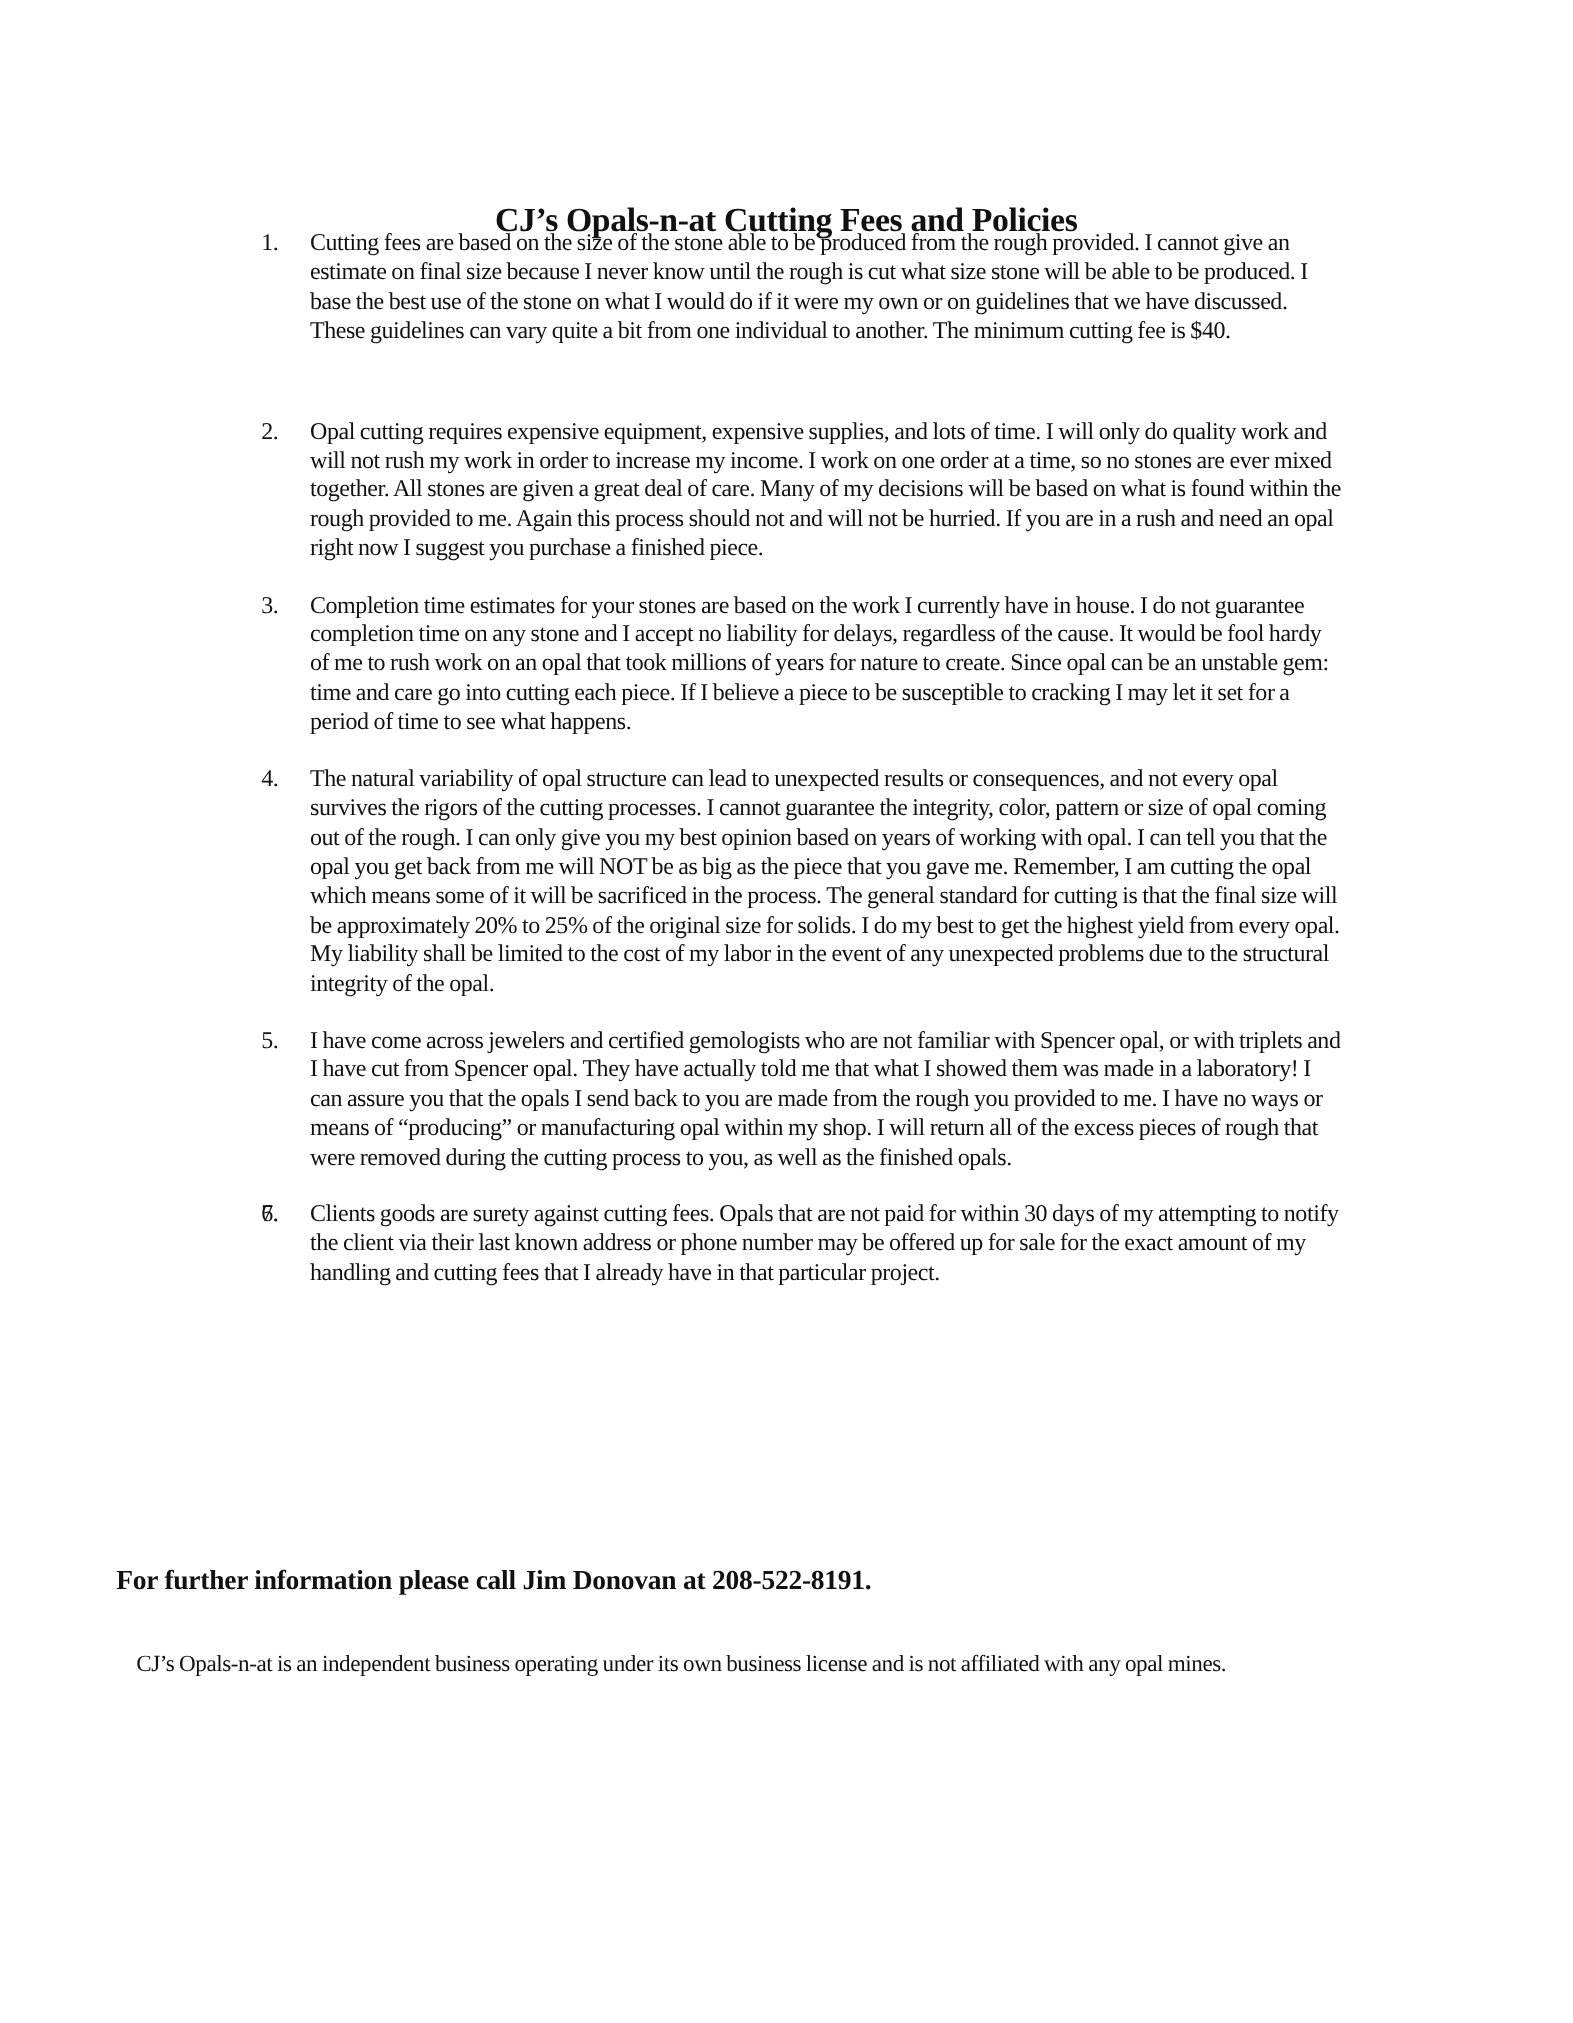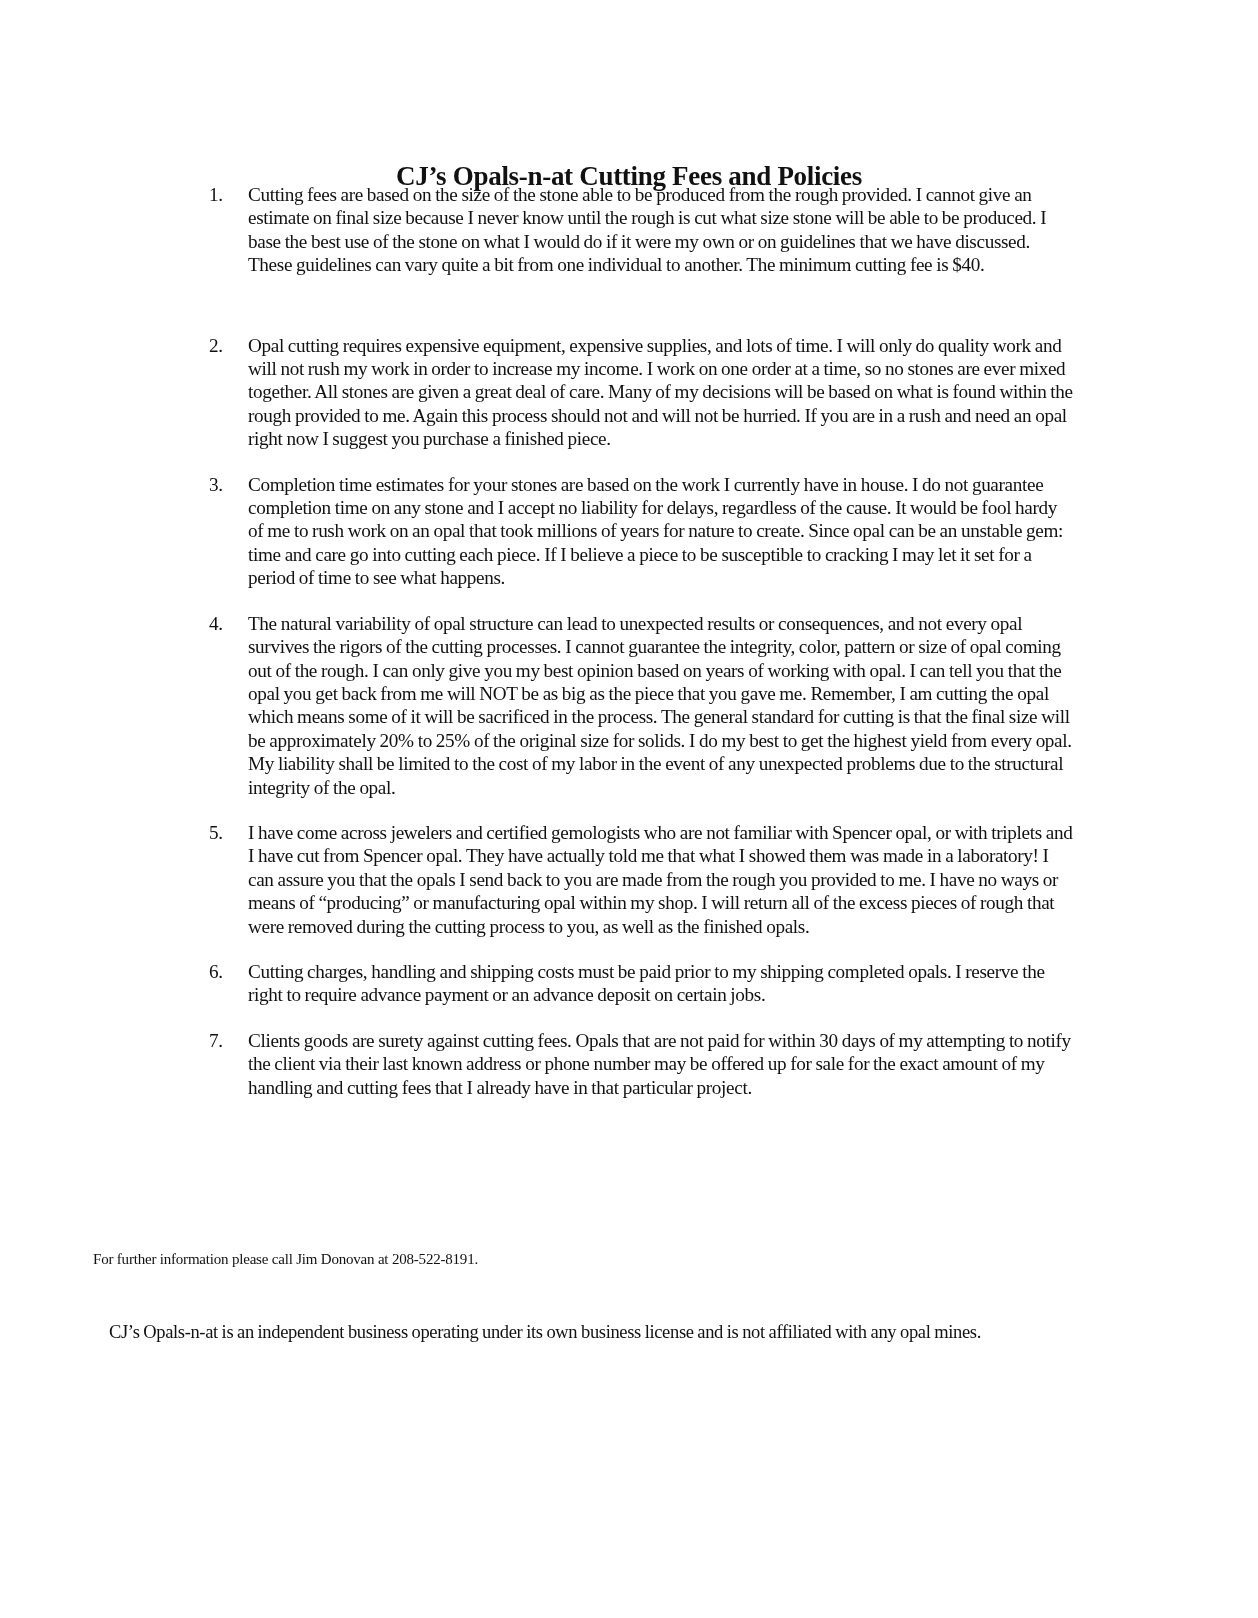--- a/index.html
+++ b/index.html
@@ -9,21 +9,21 @@
   }
   .title {
     position: absolute; top: 126px; left: 0; width: 1258px; text-align: center;
     font-weight: bold; font-size: 27px; letter-spacing: -0.3px; margin-top: 35px;
   }
   .policy-list { position: absolute; top: 183px; left: 205px; width: 870px; margin: 0; padding: 0; list-style: none; }
   .policy-item { position: relative; padding-left: 43px; font-size: 19.2px; line-height: 23.4px; letter-spacing: -0.35px; word-spacing: -0.5px; }
   .policy-num { position: absolute; left: 4px; top: 0; }
   .footer-contact {
     position: absolute; top: 1251px; left: 93px;
-    font-size: 15px; letter-spacing: -0.2px;
+    font-size: 22px; letter-spacing: -0.2px; font-weight: bold;
   }
   .footer-disclaimer {
     position: absolute; top: 1306px; left: 93px;
     font-size: 18.5px; letter-spacing: -0.35px; word-spacing: -0.5px; white-space: nowrap;
   }
 </style>
 </head>
 <body>
 
 <h1 class="title">CJ’s Opals-n-at Cutting Fees and Policies</h1>
@@ -44,21 +44,20 @@
   <li class="policy-item" style="margin-bottom:22px;">
     <span class="policy-num">4.</span>
     <span>The natural variability of opal structure can lead to unexpected results or consequences, and not every opal survives the rigors of the cutting processes. I cannot guarantee the integrity, color, pattern or size of opal coming out of the rough. I can only give you my best opinion based on years of working with opal. I can tell you that the opal you get back from me will NOT be as big as the piece that you gave me. Remember, I am cutting the opal which means some of it will be sacrificed in the process. The general standard for cutting is that the final size will be approximately 20% to 25% of the original size for solids. I do my best to get the highest yield from every opal. My liability shall be limited to the cost of my labor in the event of any unexpected problems due to the structural integrity of the opal.</span>
   </li>
   <li class="policy-item" style="margin-bottom:22px;">
     <span class="policy-num">5.</span>
     <span>I have come across jewelers and certified gemologists who are not familiar with Spencer opal, or with triplets and I have cut from Spencer opal. They have actually told me that what I showed them was made in a laboratory! I can assure you that the opals I send back to you are made from the rough you provided to me. I have no ways or means of “producing” or manufacturing opal within my shop. I will return all of the excess pieces of rough that were removed during the cutting process to you, as well as the finished opals.</span>
   </li>
   <li class="policy-item" style="margin-bottom:22px;">
     <span class="policy-num">6.</span>
-    <span>Cutting charges, handling and shipping costs must be paid prior to my shipping completed opals. I reserve the right to require advance payment or an advance deposit on certain jobs.</span>
   </li>
   <li class="policy-item">
     <span class="policy-num">7.</span>
     <span>Clients goods are surety against cutting fees. Opals that are not paid for within 30 days of my attempting to notify the client via their last known address or phone number may be offered up for sale for the exact amount of my handling and cutting fees that I already have in that particular project.</span>
   </li>
 </ol>
 
 <p class="footer-contact" style="margin:0;">For further information please call Jim Donovan at 208-522-8191.</p>
 <p class="footer-disclaimer" style="margin:16px;">CJ’s Opals-n-at is an independent business operating under its own business license and is not affiliated with any opal mines.</p>
 

